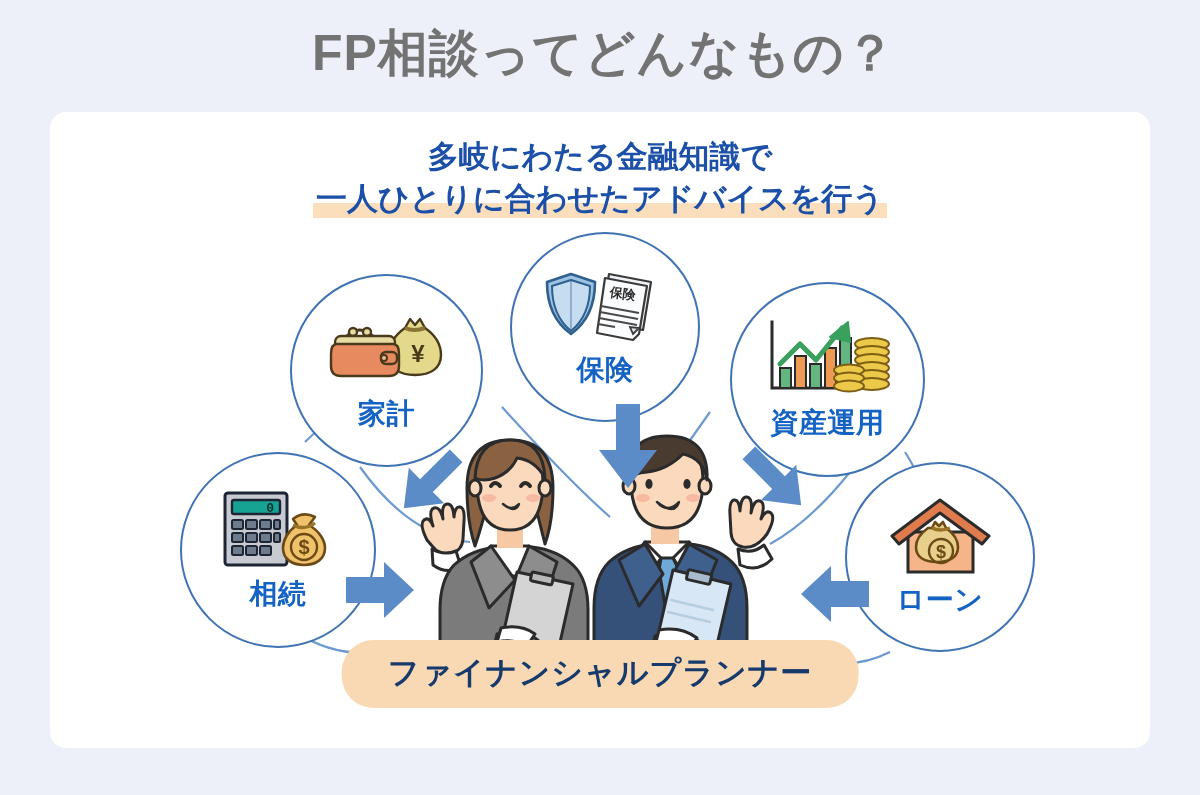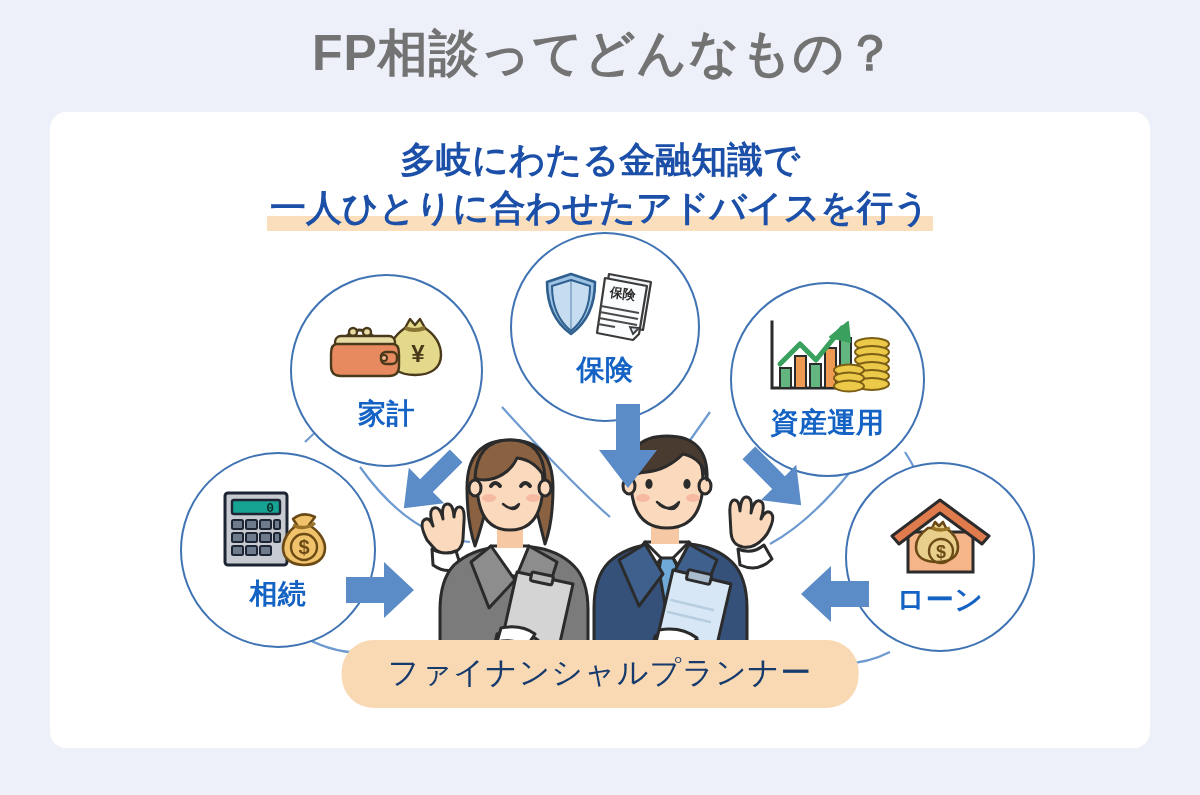--- a/index.html
+++ b/index.html
@@ -20,21 +20,21 @@
   }
 
   .card {
     position: absolute; left: 50px; top: 112px;
     width: 1100px; height: 636px;
     background: #ffffff; border-radius: 16px;
   }
 
   .subtitle { position: absolute; top: 24px; left: 0; width: 1100px; text-align: center; }
   .sub-line {
-    display: block; font-size: 36px; font-weight: 700;
+    display: block; font-size: 31px; font-weight: 700;
     color: #1b4fa8; line-height: 1.34; position: relative; z-index: 2;
   }
   .sub-line-2 { display: inline-block; position: relative; z-index: 2; text-align: center; }
   .sub-line-2::before {
     content: ""; position: absolute; left: -3px; right: -3px;
     bottom: 1px; height: 15px; background: #fbdfbc; z-index: -1; border-radius: 1px;
   }
 
   
   .circle {
@@ -66,21 +66,21 @@
 
   
   .pill {
     position: absolute; left: 50%; transform: translateX(-50%);
     bottom: 40px;
     background: #f9d9b4; border-radius: 32px;
     padding: 12px 46px 14px;
     z-index: 5;
   }
   .pill-text {
-    font-size: 31px; font-weight: 400; color: #163a6b;
+    font-size: 31px; font-weight: 700; color: #163a6b;
     letter-spacing: 1px; white-space: nowrap;
   }
 </style>
 </head>
 <body>
 
 <div class="page">
 
   <div class="page-title">FP相談ってどんなもの？</div>
 

